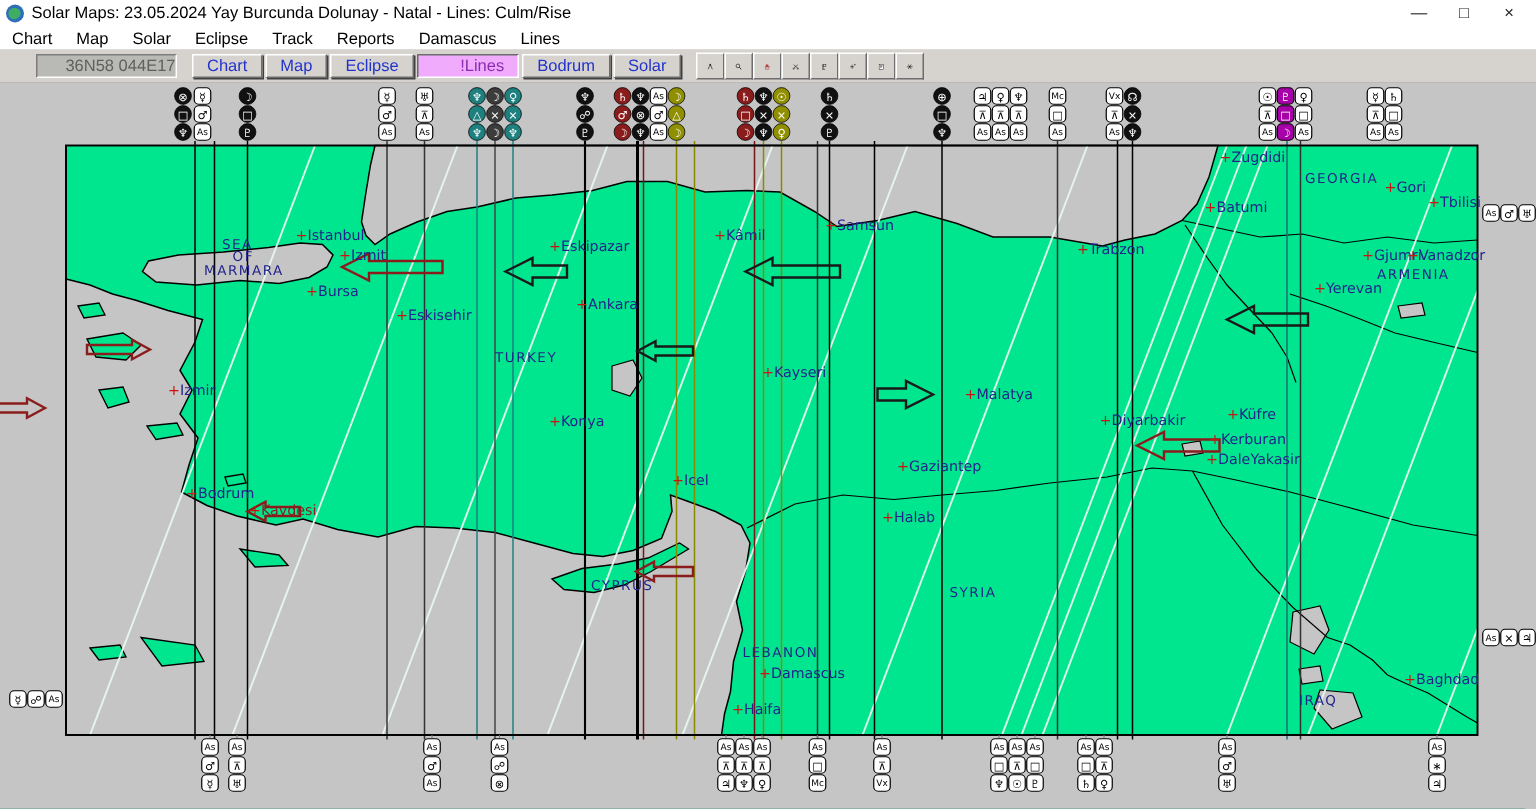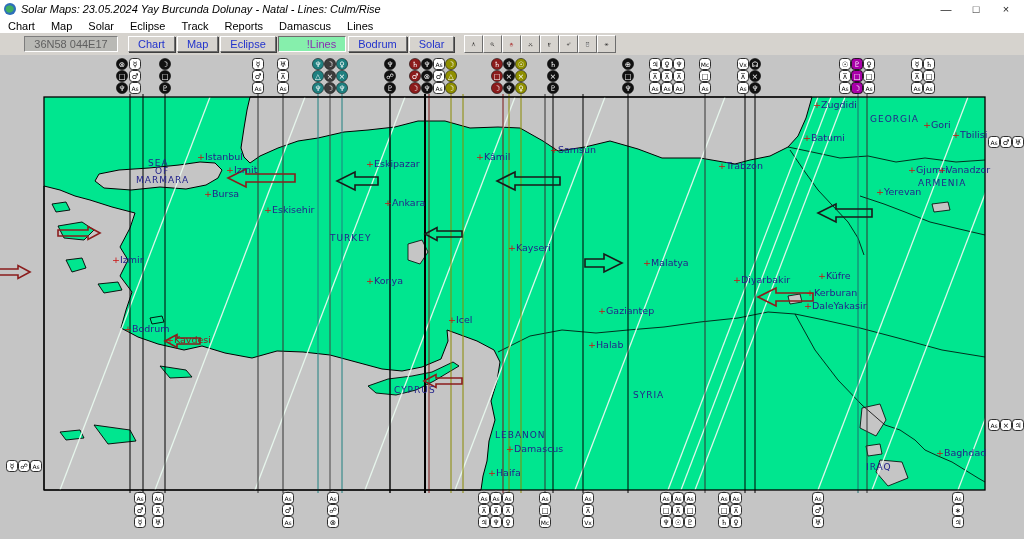--- a/index.html
+++ b/index.html
@@ -1,37 +1,37 @@
 <!DOCTYPE html>
 <html><head>
 <meta charset="utf-8">
 <style>
   html,body{margin:0;padding:0;background:#9a9a9a;}
   #app{position:relative;width:1024px;height:539px;background:#c6c6c6;overflow:hidden;
        font-family:"Liberation Sans",sans-serif;-webkit-font-smoothing:none;}
   .titlebar{position:absolute;left:0;top:0;width:100%;height:18px;background:#ffffff;
             display:flex;align-items:center;font-size:11px;color:#000;}
   .app-icon{width:14px;height:14px;margin:0 4px 0 3px;display:inline-block;}
-  .title{flex:1;white-space:nowrap;font-style:italic;}
+  .title{flex:1;white-space:nowrap;}
   .winbtns{display:flex;gap:14px;margin-right:10px;color:#222;font-size:11px;}
   .winbtn{width:16px;text-align:center;cursor:default;}
   .menubar{position:absolute;left:0;top:18px;width:100%;height:15px;background:#ffffff;
            font-size:11px;color:#000;display:flex;align-items:center;}
   .menu-item{padding:0 8px;}
   .toolbar{position:absolute;left:0;top:33px;width:100%;height:22px;background:#d6d3ce;
            display:flex;align-items:center;border-bottom:1px solid #9a9a9a;}
   .coord{display:inline-block;width:92px;height:14px;line-height:14px;margin-left:24px;
-         background:#b9b9b5;color:#5f5f5f;font-size:11px;text-align:center;
+         background:#b9b9b5;color:#5f5f5f;font-size:11px;text-align:right;
          border:1px solid;border-color:#7d7d7d #ffffff #ffffff #7d7d7d;}
   #tbtns{display:flex;margin-left:10px;}
   .tbtn{height:16px;line-height:15px;padding:0 9px;margin-right:2px;background:#d6d3ce;
         font-size:11px;color:#2233cc;border:1px solid;border-color:#ffffff #6d6d6d #6d6d6d #ffffff;
         box-shadow:1px 1px 0 #404040;}
   .tbtn.pressed{border-color:#6d6d6d #ffffff #ffffff #6d6d6d;box-shadow:none;
-        background:#86efac;color:#8a2bb2;padding-left:28px;}
+        background:#f0abfc;color:#8a2bb2;padding-left:28px;}
   #ibtns{display:flex;margin-left:8px;}
   .ibtn{width:19px;height:18px;background:#d6d3ce;border:1px solid;
         border-color:#ffffff #6d6d6d #6d6d6d #ffffff;display:flex;align-items:center;justify-content:center;}
   .maparea{position:absolute;left:0;top:55px;width:1024px;height:484px;}
   svg text{user-select:none;}
 </style>
 </head>
 <body>
 
 <div id="app">

